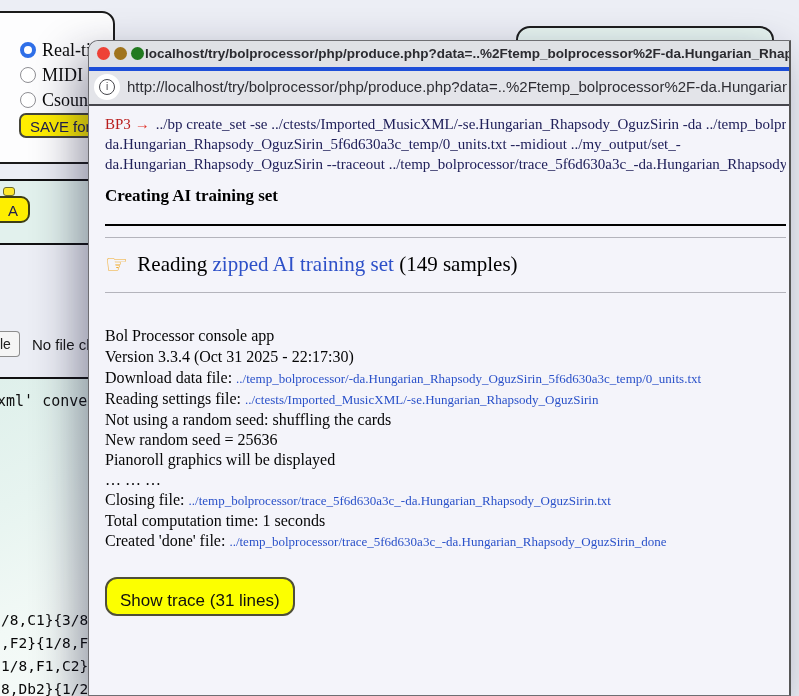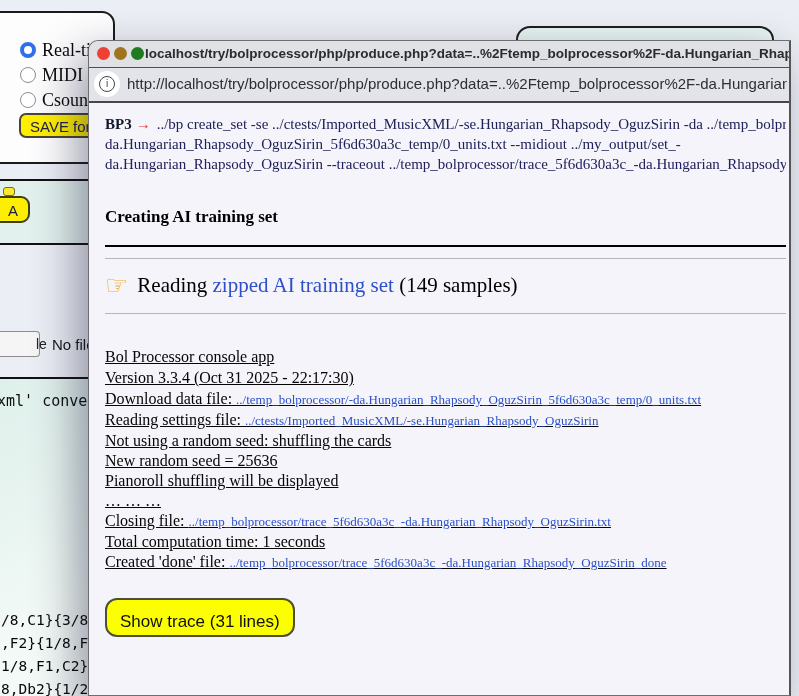--- a/index.html
+++ b/index.html
@@ -23,69 +23,69 @@
   .mini-frag{position:absolute;left:3px;top:187px;width:10px;height:7px;background:#ffe92c;
              border:1px solid #6a6a30;border-radius:3px;}
   .yellow-frag{position:absolute;left:-48px;top:196px;width:78px;height:27px;
                background:#feee00;border:2px solid #3e3e14;border-radius:9px;
                font:15px/24px "Liberation Sans",sans-serif;color:#20204e;
                text-align:right;padding-right:10px;box-sizing:border-box;}
   .file-row{position:absolute;left:0;top:331px;white-space:nowrap;}
   .choose-frag{display:inline-block;width:20px;height:26px;background:#f5f5f5;
                border:1px solid #8d8d8d;border-left:none;border-radius:0 4px 4px 0;
                font:14px/24px "Liberation Sans",sans-serif;color:#222;
-               text-align:left;padding-right:3px;box-sizing:border-box;vertical-align:middle;padding-left:36px;}
+               text-align:left;padding-right:3px;box-sizing:border-box;vertical-align:middle;}
   .no-file{font:15px "Liberation Sans",sans-serif;color:#161616;margin-left:8px;vertical-align:middle;}
   .teal-band-bottom{position:absolute;left:0;top:377px;width:88px;height:327px;
                     background:linear-gradient(155deg,#dff0eb 0%,#e7f4f0 35%,#f2f9f6 70%,#f6fbf9 100%);
                     border-top:2px solid #111;box-sizing:border-box;overflow:hidden;}
   .console-frag{position:absolute;left:-3px;top:13px;
                 font:15px "DejaVu Sans Mono",monospace;color:#101010;white-space:pre;}
   .code-block{position:absolute;left:1px;top:230px;
               font:14.5px/23px "DejaVu Sans Mono",monospace;color:#080808;white-space:pre;}
   .teal-tab{position:absolute;left:516px;top:26px;width:258px;height:34px;
             background:#e6f4f0;border:2px solid #1e1e1e;border-radius:14px 14px 0 0;box-sizing:border-box;}
 
   
   .window{position:absolute;left:88px;top:40px;width:703px;height:656px;
           background:#f4f4fa;border:1px solid #6e6e72;border-right:2px solid #555;
           border-radius:10px 0 0 0;box-sizing:border-box;
           box-shadow:-12px 16px 44px rgba(25,25,55,.42);overflow:hidden;}
-  .titlebar{position:relative;height:26px;background:#dfe1e5;border-bottom:1px solid #1d4ed8;
+  .titlebar{position:relative;height:26px;background:#dfe1e5;border-bottom:4px solid #1d4ed8;
             border-radius:9px 0 0 0;}
   .light{position:absolute;top:6px;width:13px;height:13px;border-radius:50%;}
   .light.red{left:8px;background:#ee4136;}
   .light.yellow{left:25px;background:#a0741d;}
   .light.green{left:42px;background:#227a20;}
   .win-title{position:absolute;left:56px;right:0;top:5px;
              font:bold 13.5px "Liberation Sans",sans-serif;color:#2b2b30;
              white-space:nowrap;overflow:hidden;}
   .urlbar{position:relative;height:33px;background:#e3e4e9;border-bottom:2px solid #46464c;}
   .info-badge{position:absolute;left:5px;top:3px;width:26px;height:26px;background:#fff;border-radius:50%;}
   .info-circle{display:block;width:14px;height:14px;border:1.5px solid #46464c;border-radius:50%;
                margin:4.5px auto 0;font:10px/14px "Liberation Sans",sans-serif;
                color:#46464c;text-align:center;font-style:normal;}
   .url-text{position:absolute;left:38px;right:2px;top:7px;
             font:15px "Liberation Sans",sans-serif;color:#2e2e34;
             white-space:nowrap;overflow:hidden;}
   .page{position:absolute;left:0;right:0;top:62px;bottom:0;
         padding:11px 3px 0 16px;overflow:hidden;box-sizing:border-box;}
   .cmd-line{font-size:15px;line-height:20px;color:#20205a;white-space:nowrap;overflow:hidden;}
-  .bp3-label{font-weight:bold;color:#0f172a;}
+  .bp3-label{font-weight:normal;color:#b91c1c;}
   .red-arrow{color:#e03228;font-weight:bold;margin:0 6px 0 4px;}
-  .page-heading{margin:33px 0 0;font-size:17px;font-weight:bold;color:#000;line-height:20px;}
+  .page-heading{margin:12px 0 0;font-size:17px;font-weight:bold;color:#000;line-height:20px;}
   .hr-thick{border:none;border-top:2.5px solid #000;margin:18px 0 0;}
   .hr-thin{border:none;border-top:1px solid #b4b4bc;margin:11px 0 0;}
   .hr-thin2{border:none;border-top:1px solid #b4b4bc;margin:13px 0 0;}
   .download-line{margin-top:11px;font-size:21px;color:#000;white-space:nowrap;}
   .hand-icon{font-family:"DejaVu Sans",sans-serif;color:#f0ab2e;font-size:26px;
              vertical-align:-2px;margin-right:9px;}
   .download-link{color:#2d50c8;text-decoration:none;}
   .console{margin-top:33px;}
-  .console-line{font-size:16px;line-height:20px;color:#050505;white-space:nowrap;overflow:hidden;text-decoration:underline;}
+  .console-line{font-size:16px;line-height:20px;color:#050505;white-space:nowrap;overflow:hidden;}
   .console-link{font-size:13px;color:#2a51c9;text-decoration:none;margin-top:28px;}
   .show-trace{display:inline-block;margin-top:25px;background:#fcff00;
               border:2px solid #4f4f38;border-radius:12px;padding:12px 13px 3px;
               font:17px "Liberation Sans",sans-serif;color:#101010;cursor:pointer;}
 </style>
 </head>
 <body>
 
 <div class="screen">
 
@@ -153,21 +153,21 @@
 
       <hr class="hr-thin2">
 
       <div class="console">
         <div class="console-line"><span>Bol Processor console app</span><a href="#" class="console-link"></a></div>
         <div class="console-line"><span>Version 3.3.4 (Oct 31 2025 - 22:17:30)</span><a href="#" class="console-link"></a></div>
         <div class="console-line"><span>Download data file: </span><a href="#" class="console-link">../temp_bolprocessor/-da.Hungarian_Rhapsody_OguzSirin_5f6d630a3c_temp/0_units.txt</a></div>
         <div class="console-line"><span>Reading settings file: </span><a href="#" class="console-link">../ctests/Imported_MusicXML/-se.Hungarian_Rhapsody_OguzSirin</a></div>
         <div class="console-line"><span>Not using a random seed: shuffling the cards</span></div>
         <div class="console-line"><span>New random seed = 25636</span></div>
-        <div class="console-line"><span>Pianoroll shuffling will be displayed</span></div>
+        <div class="console-line"><span>Pianoroll graphics will be displayed</span></div>
         <div class="console-line"><span>… … …</span></div>
         <div class="console-line"><span>Closing file: </span><a href="#" class="console-link">../temp_bolprocessor/trace_5f6d630a3c_-da.Hungarian_Rhapsody_OguzSirin.txt</a></div>
         <div class="console-line"><span>Total computation time: 1 seconds</span></div>
         <div class="console-line"><span>Created 'done' file: </span><a href="#" class="console-link">../temp_bolprocessor/trace_5f6d630a3c_-da.Hungarian_Rhapsody_OguzSirin_done</a></div>
       </div>
 
       <button class="show-trace">Show trace (31 lines)</button>
 
     </div>
   </div>

